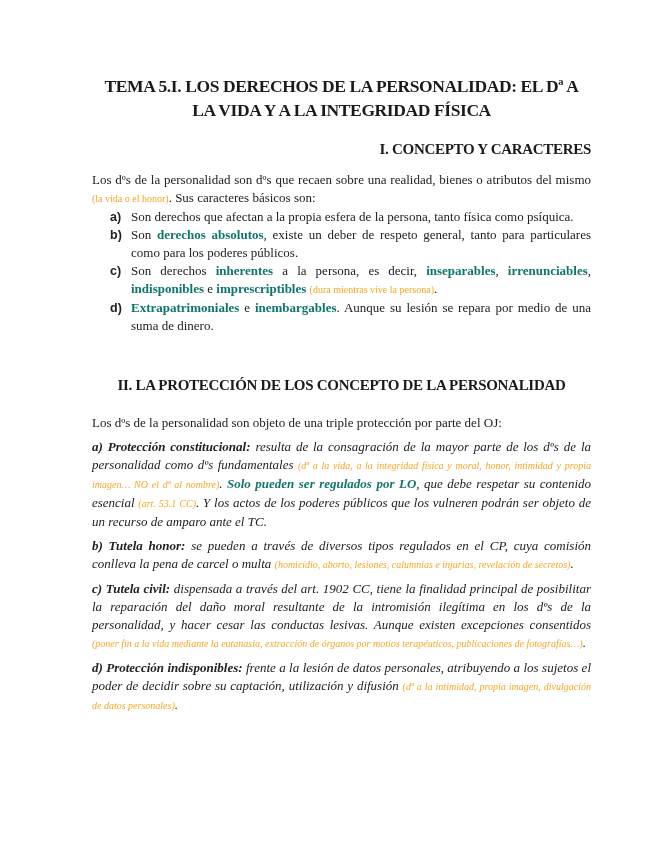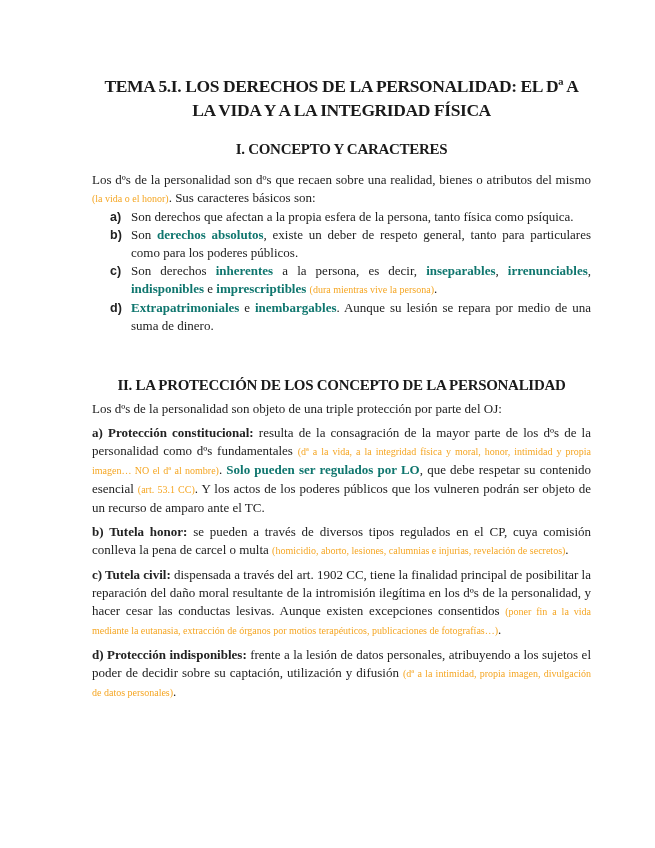--- a/index.html
+++ b/index.html
@@ -34,31 +34,31 @@
     .section-heading {
       text-align: center;
       font-family: "Liberation Serif", serif;
       font-weight: bold;
       font-size: 15px;
       line-height: 20px;
       color: #1a1a1a;
       margin: 0;
       letter-spacing: -0.3px;
     }
-    .h1 { margin-top: 17px; }
+    .h1 { margin-top: 17px; text-align: right; }
     .h2 { margin-top: 40px; }
     p, .li-text {
       font-family: "Liberation Serif", serif;
       font-size: 13px;
       line-height: 18px;
       margin: 0;
       text-align: justify;
     }
     .intro1 { margin-top: 12px; }
-    .intro2 { margin-top: 5px; }
+    .intro2 { margin-top: 19px; }
     .note {
       color: #f5a623;
       font-size: 10px;
     }
     b { color: #0f766e; }
     ul.list {
       list-style: none;
       margin: 0;
       padding: 0;
     }
@@ -68,21 +68,21 @@
     }
     .li .marker {
       position: absolute;
       left: 18px;
       top: 0;
       font-family: "Liberation Sans", sans-serif;
       font-weight: bold;
       font-size: 12.5px;
       line-height: 18px;
     }
-    .para { margin-top: 6px; }
+    .para { margin-top: 6px; font-style: italic; }
     .lead {
       font-weight: bold;
     }
   </style>
 </head>
 <body>
 
 <div class="page">
 
   <h1 class="title">TEMA 5.I. LOS DERECHOS DE LA PERSONALIDAD: EL Dª A LA VIDA Y A LA INTEGRIDAD FÍSICA</h1>

